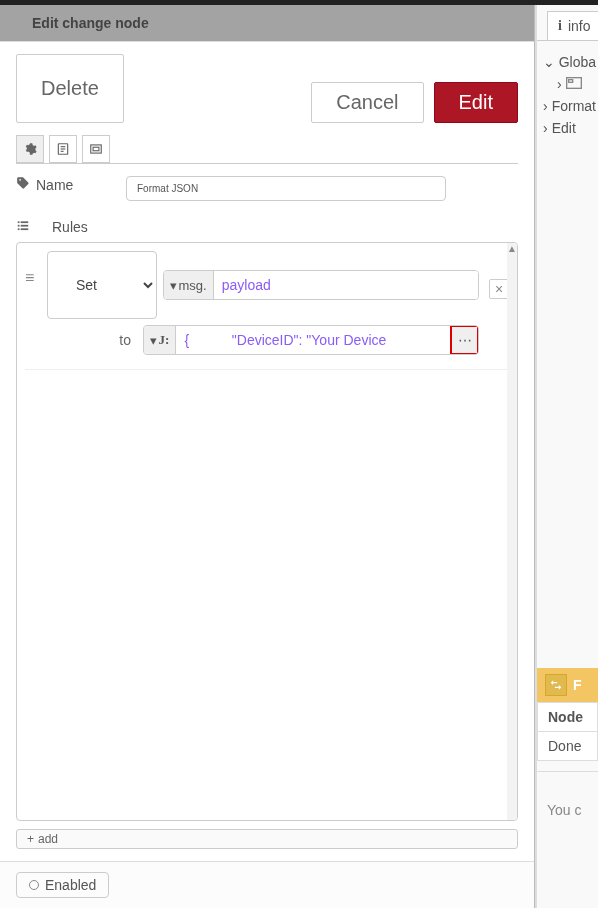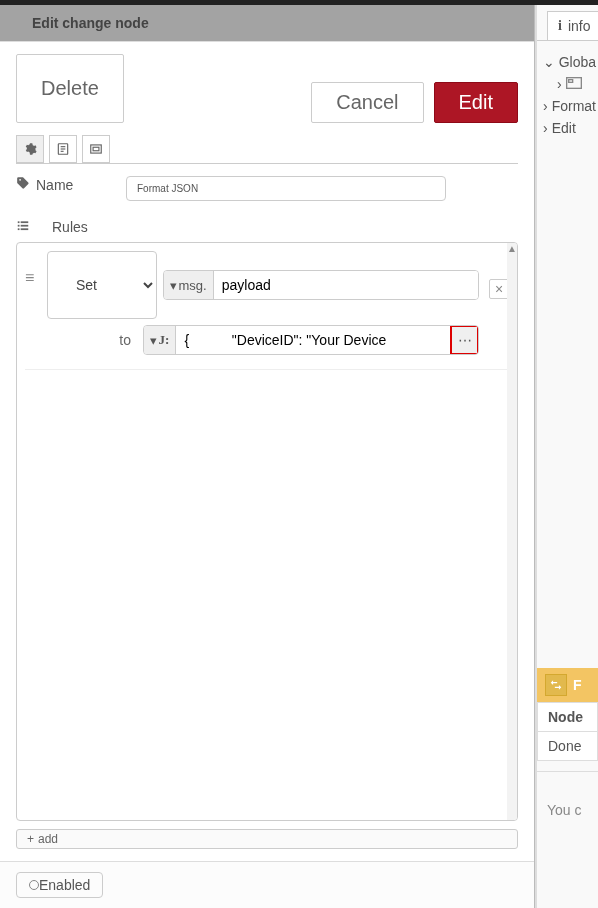--- a/index.html
+++ b/index.html
@@ -67,21 +67,21 @@
     border: 1px solid #ccc; padding: 24px; font-size: 14px; color: #444; border-radius: 4px; background: #fff; min-width: 110px;
   }
   .typed-input {
     display: flex; border: 1px solid #ccc; border-radius: 4px; overflow: hidden; flex: 1; align-items: stretch;
   }
   .typed-input .type-btn {
     background: #efefef; border-right: 1px solid #ccc; padding: 0 6px; display: flex; align-items: center; gap: 2px; cursor: pointer; font-size: 13px; color: #555;
   }
   .typed-input .msg-text { font-size: 13px; color: #555; }
   .typed-input input {
-    border: none; padding: 6px 8px; font-size: 14px; flex: 1; outline: none; color: #000000; min-width:0;
+    border: none; padding: 6px 8px; font-size: 14px; flex: 1; outline: none; color: #8b5cf6; min-width:0;
   }
   .typed-input .expand-btn {
     background: #efefef; border-left: 1px solid #ccc; padding: 0 6px; display: flex; align-items: center; cursor: pointer;
   }
   .to-label { width: 90px; text-align: right; padding-right: 6px; color: #666; }
 
   .rule-delete {
     width: 20px; height: 20px; border: 1px solid #ccc; background: #fff; display: flex; align-items: center; justify-content: center; cursor: pointer; margin-top: 28px; margin-left:4px; border-radius: 2px; font-size:14px; color:#888;
   }
 
@@ -90,21 +90,21 @@
   .rules-container hr { margin-top: 8px; border: none; border-top: 1px solid #eee; }
 
   .add-btn {
     margin-top: 8px; border: 1px solid #ccc; background: #fafafa; padding: 2px 10px; font-size: 12px; color: #666; cursor: pointer; border-radius: 3px; display:inline-flex;align-items:center;gap:4px;
   }
 
   .edit-footer {
     border-top: 1px solid #ddd; padding: 10px 16px; background: #fcfcfc;
   }
   .enabled-toggle {
-    display: inline-flex; align-items: center; border: 1px solid #ccc; padding: 4px 12px; border-radius: 4px; color: #555; cursor: pointer; font-size:14px;
+    display: inline-flex; align-items: center; gap: 6px; border: 1px solid #ccc; padding: 4px 12px; border-radius: 4px; color: #555; cursor: pointer; font-size:14px;
   }
   .enabled-dot { width: 10px; height: 10px; border: 1px solid #888; border-radius: 50%; }
 
   
   .side-panel { flex: 1; background: #f9f9f9; overflow: hidden; position: relative; border-left: 2px solid #ddd; }
   .side-tab {
     background: #fff; border: 1px solid #ccc; border-bottom: none; padding: 6px 10px; margin: 6px 0 0 10px; display: inline-flex; gap: 6px; align-items: center; color: #555; width:60px;
   }
   .tree { padding: 10px 6px; color: #555; font-size: 14px; border-top:1px solid #ccc; }
   .tree-row { padding: 3px 0; display: flex; align-items: center; gap: 4px; }

